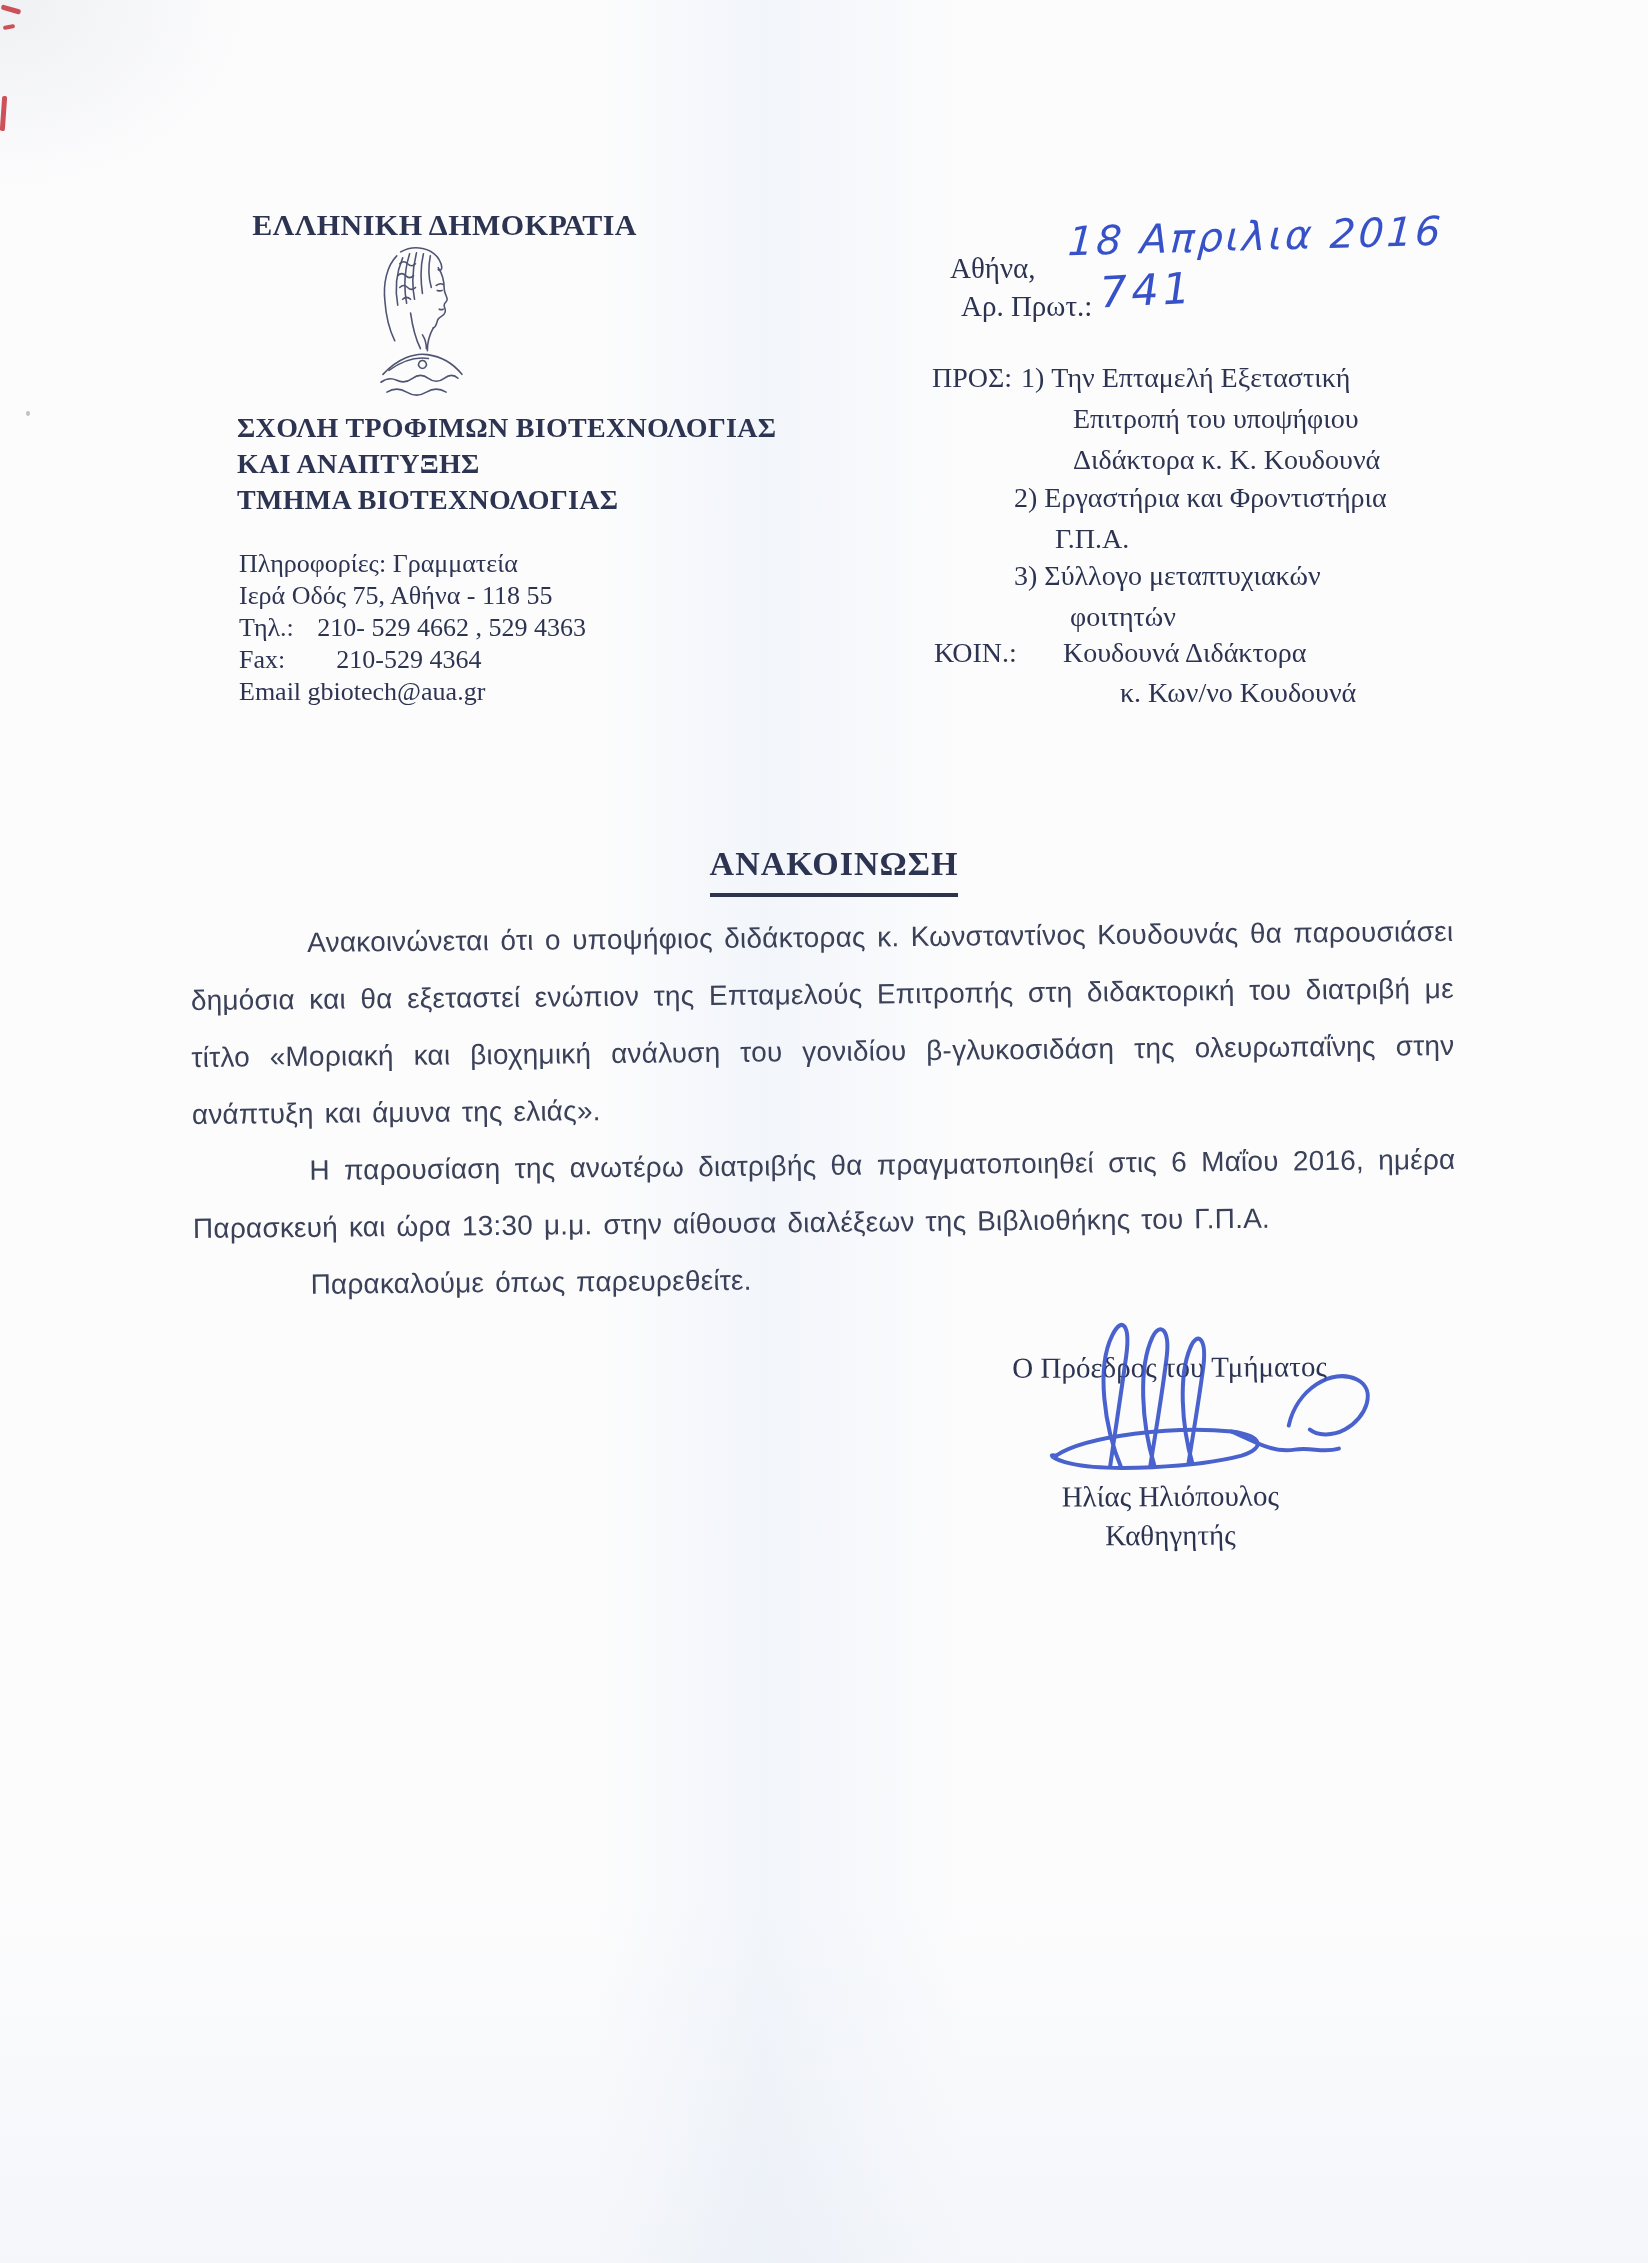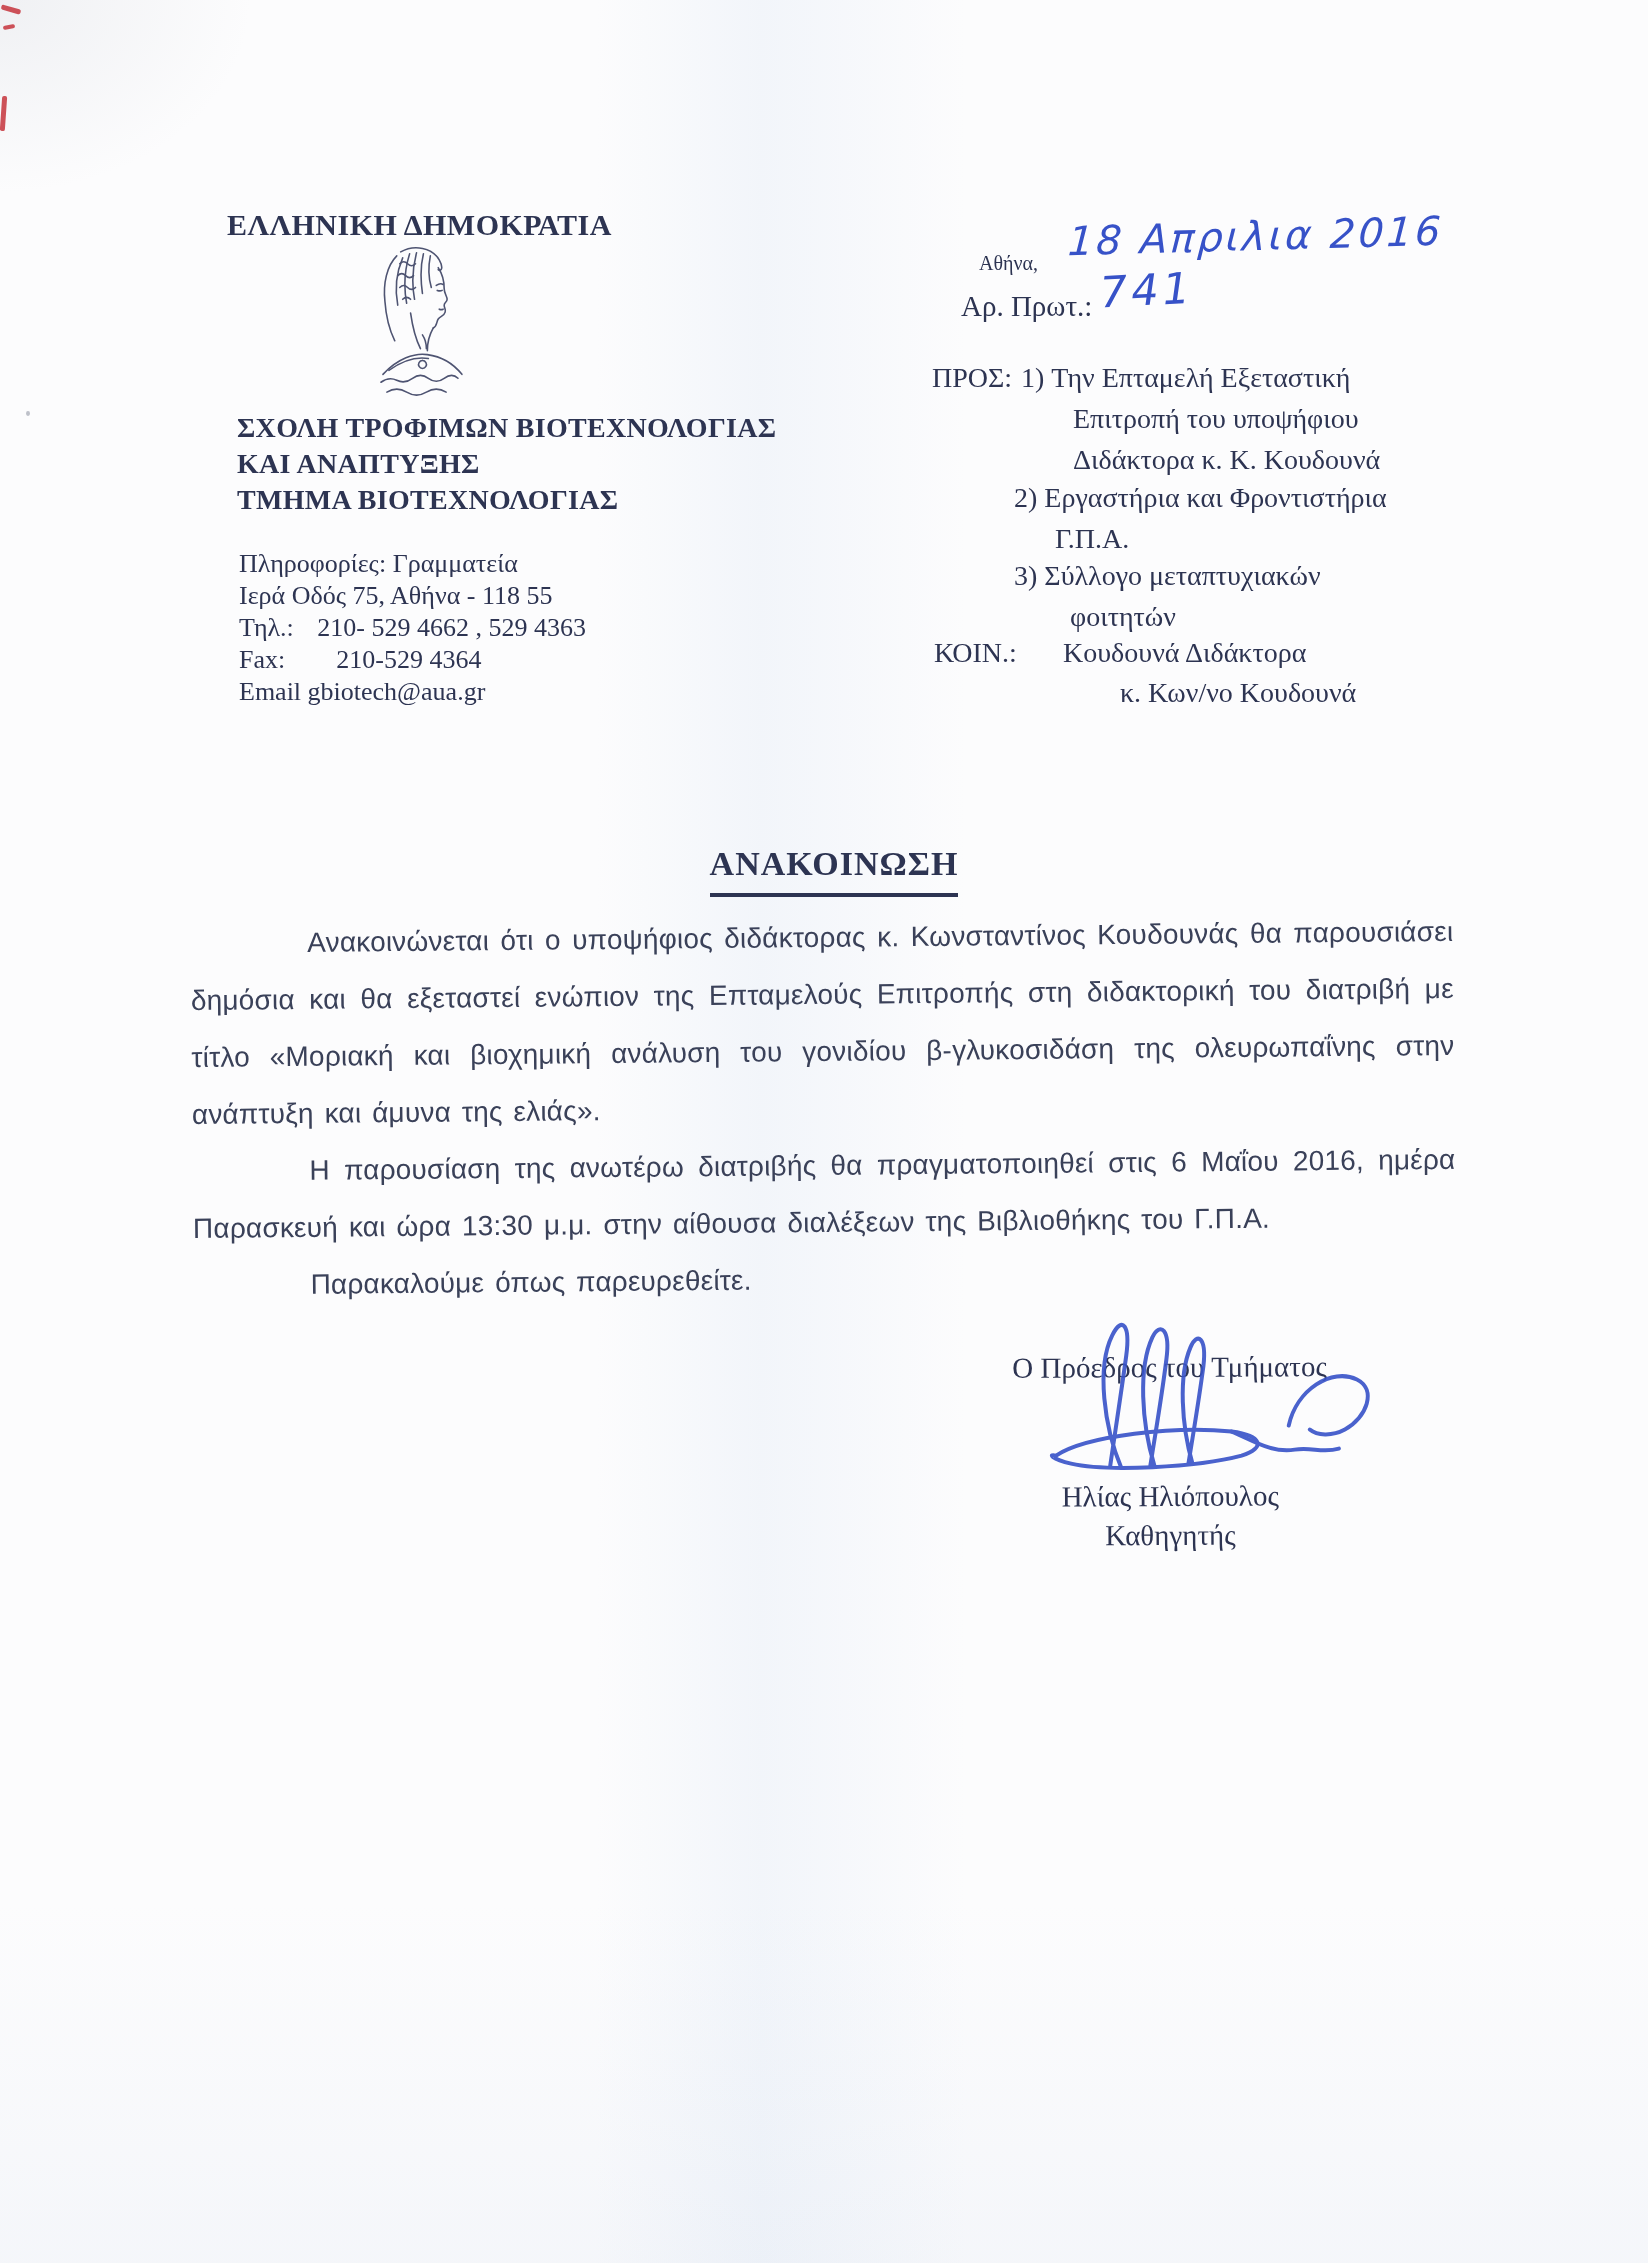--- a/index.html
+++ b/index.html
@@ -16,32 +16,32 @@
     background:linear-gradient(180deg, rgba(200,212,232,0) 0%, rgba(200,212,232,0.14) 100%); }
   .tint-topleft { left:0; top:0; width:254px; height:195px;
     background:radial-gradient(ellipse at 0% 0%, rgba(190,195,205,0.20), rgba(190,195,205,0) 70%); }
   .red-mark { background:#c5343c; opacity:0.85; border-radius:2px; }
   .rm1 { left:1px; top:6.8px;  width:19.5px; height:4.9px; transform:rotate(16deg); }
   .rm2 { left:2.9px; top:25px; width:11.7px; height:3.9px; transform:rotate(-10deg); }
   .rm3 { left:1px; top:96px; width:4.9px;  height:35px; transform:rotate(4deg); }
   .speck { left:26px; top:411px; width:3.9px; height:4.9px; border-radius:50%; background:#8a8f9e; opacity:0.55; }
 
   
-  .state-title { left:227px; top:208px; width:410px; text-align:left;
+  .state-title { left:227px; top:208px; width:410px; text-align:right;
     font-size:30px; font-weight:bold; letter-spacing:0.5px; white-space:nowrap; }
   .emblem { left:353px; top:244px; width:129px; height:158px; }
   .org { left:237px; top:410px; line-height:36px; font-size:28px; font-weight:bold;
     letter-spacing:0.3px; white-space:nowrap; }
   .contact { left:239px; top:548px; line-height:32px; font-size:26px; white-space:nowrap; }
   .contact .lbl { display:inline-block; }
   .contact .tel-val { margin-left:23.4px; }
   .contact .fax-val { margin-left:51px; }
 
   
-  .city-label { left:979px; top:252px; font-size:20px; }
+  .city-label { left:950px; top:252px; font-size:29px; }
   .hand { font-family:"DejaVu Sans", sans-serif; color:#3752c8; font-style:italic; }
   .hand-date { left:1068px; top:213px; font-size:40px; letter-spacing:2.9px;
     transform:rotate(-1.6deg) skewX(-5deg); white-space:nowrap; }
   .prot-label { left:961px; top:290px; font-size:29px; }
   .hand-prot { left:1100px; top:265px; font-size:43px; letter-spacing:3.9px; transform:rotate(-3deg); }
 
   
   .rc { font-size:28px; white-space:nowrap; }
   .to-label  { left:932px;  top:362px; }
   .r1a { left:1021px; top:362px; }

